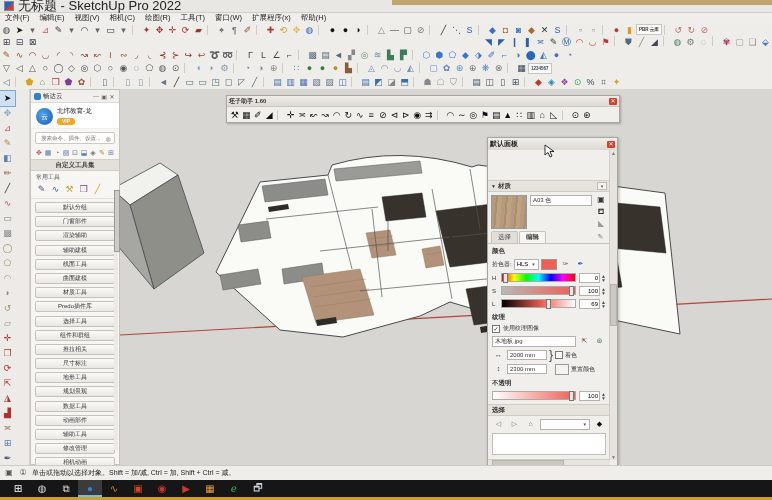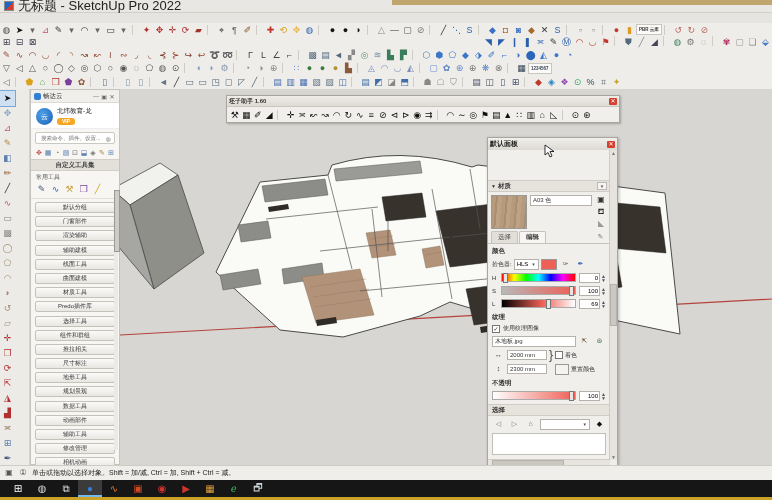--- a/index.html
+++ b/index.html
@@ -141,20 +141,31 @@
 <body>
 
 <div class="screen">
 
   <div class="titlebar">
     <span class="app-ico"></span>
     <span>无标题 - SketchUp Pro 2022</span>
   </div>
   <div class="topstrip"></div>
 
+  <div class="menubar">
+      <div class="menu-item">文件(F)</div>
+      <div class="menu-item">编辑(E)</div>
+      <div class="menu-item">视图(V)</div>
+      <div class="menu-item">相机(C)</div>
+      <div class="menu-item">绘图(R)</div>
+      <div class="menu-item">工具(T)</div>
+      <div class="menu-item">窗口(W)</div>
+      <div class="menu-item">扩展程序(x)</div>
+      <div class="menu-item">帮助(H)</div>
+    </div>
 
   <div class="tbrow" id="row1">
       <span class="ic" style="color: rgb(68, 68, 68);">◍</span>
       <span class="ic" style="color: rgb(17, 17, 17);">➤</span>
       <span class="ic" style="color: rgb(102, 102, 102);">▾</span>
       <span class="ic" style="color: rgb(194, 86, 111);">⊿</span>
       <span class="ic" style="color: rgb(51, 51, 51);">✎</span>
       <span class="ic" style="color: rgb(102, 102, 102);">▾</span>
       <span class="ic" style="color: rgb(51, 51, 51);">◠</span>
       <span class="ic" style="color: rgb(102, 102, 102);">▾</span>

